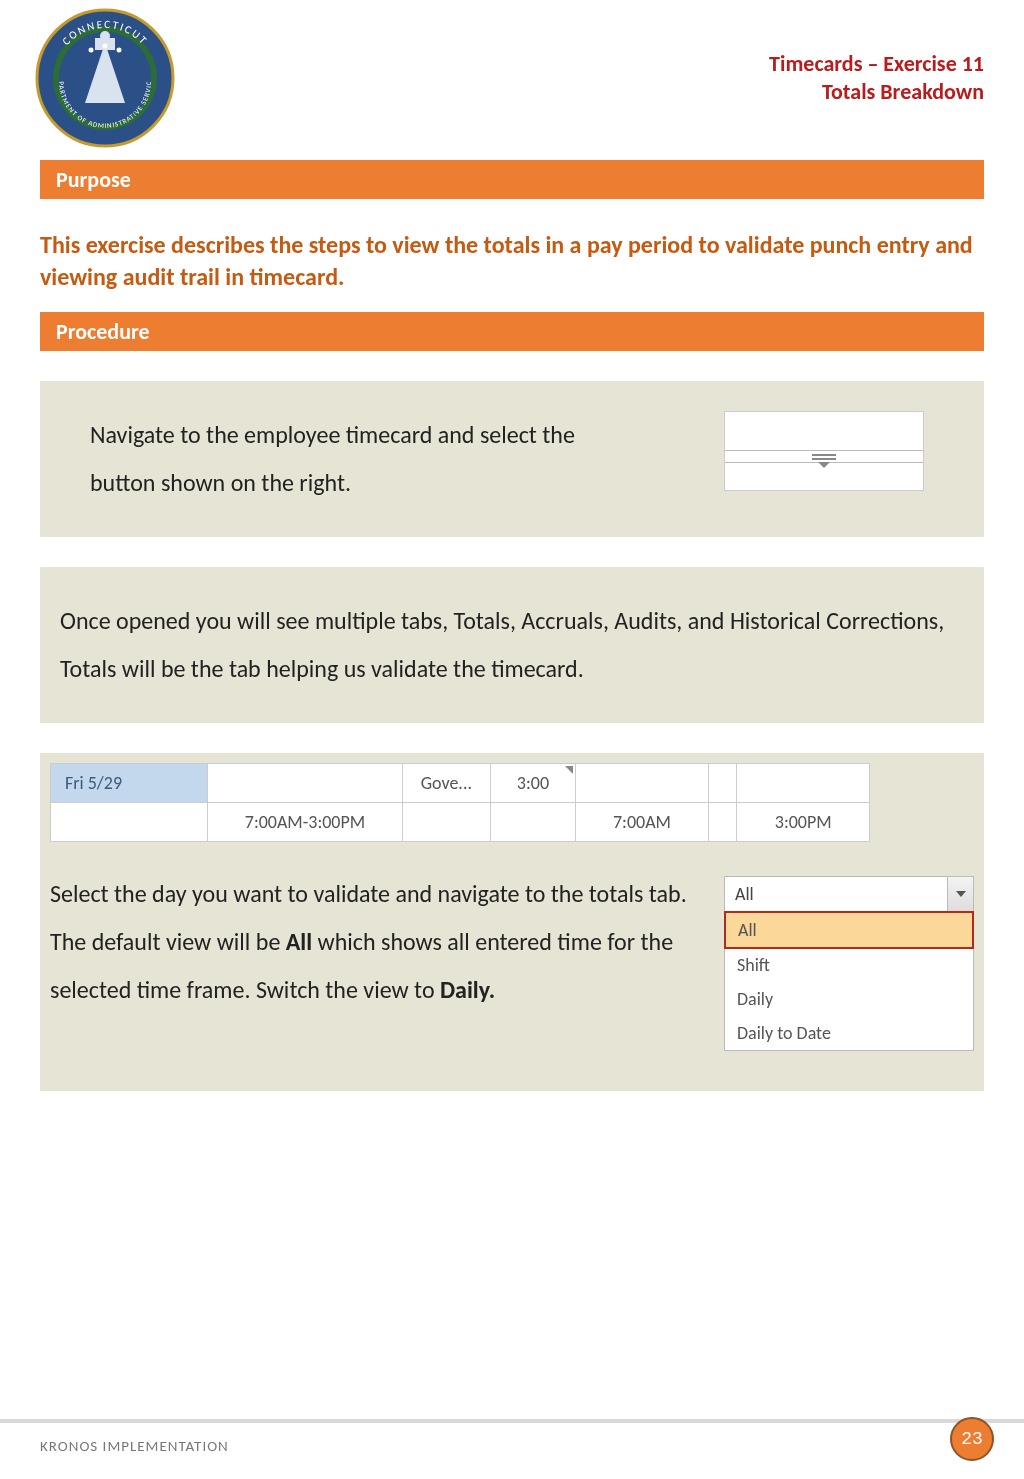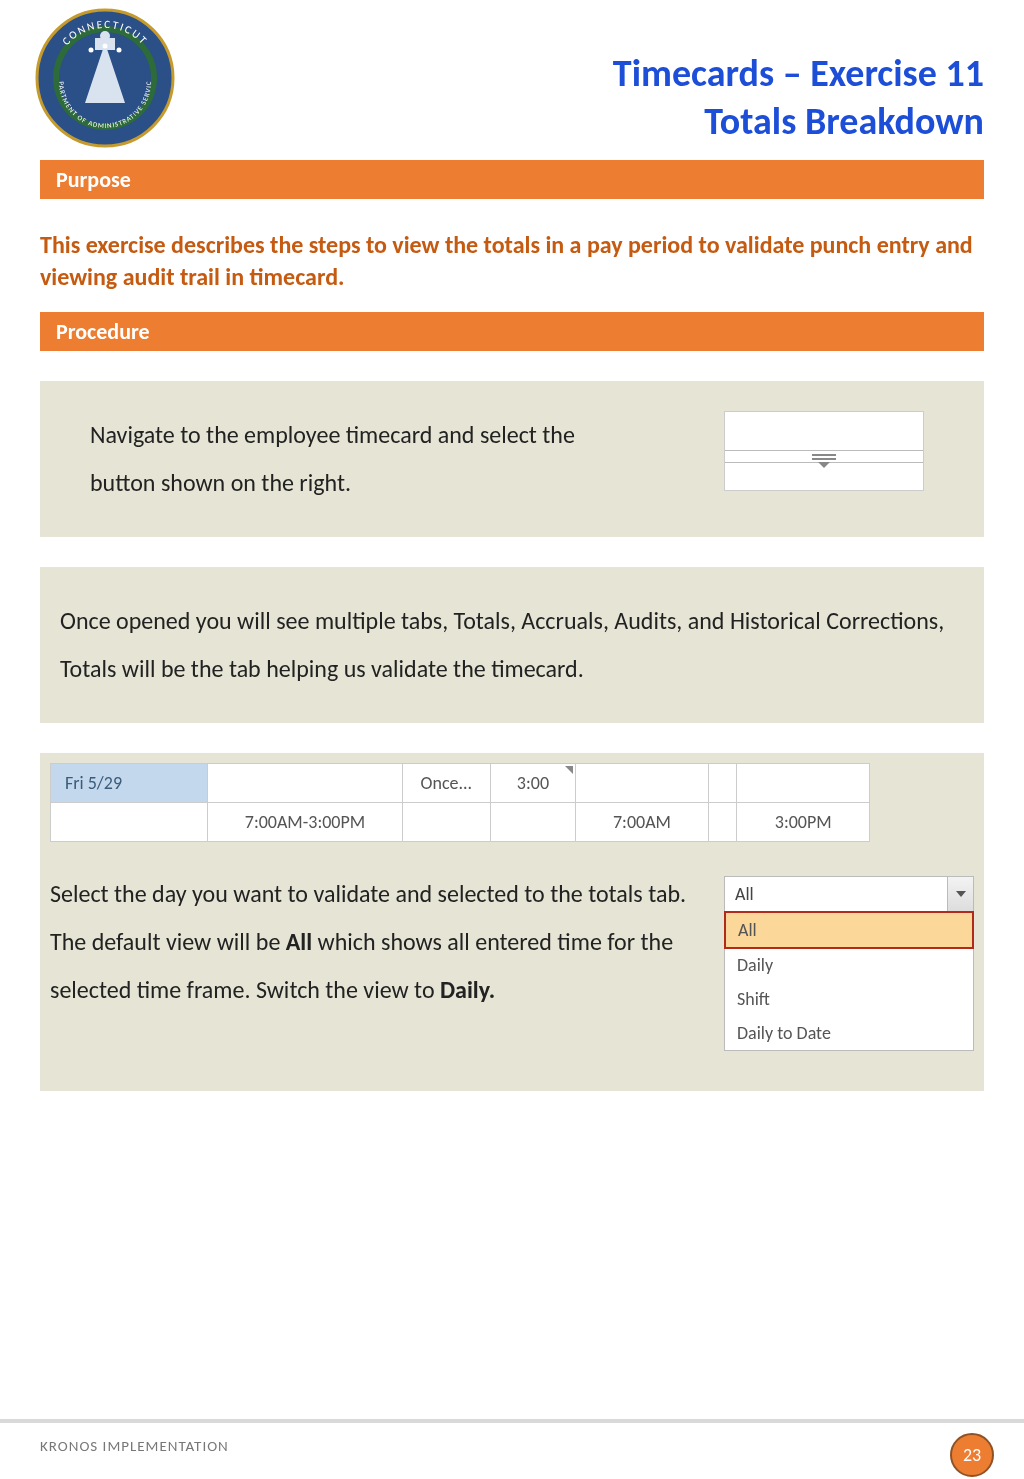--- a/index.html
+++ b/index.html
@@ -26,23 +26,23 @@
     left: 35px;
     top: 8px;
     width: 140px;
     height: 140px;
   }
   .doc-title {
     position: absolute;
     right: 40px;
     top: 50px;
     text-align: right;
-    color: #1d4ed8;
+    color: #b91c1c;
     font-weight: 700;
-    font-size: 38px;
+    font-size: 22px;
     line-height: 1.25;
   }
   .section-bar {
     background: #ED7D31;
     color: #ffffff;
     font-weight: 700;
     font-size: 22px;
     padding: 6px 16px;
     margin: 0 40px;
   }
@@ -199,28 +199,29 @@
     padding: 14px 40px 12px 40px;
   }
   .footer-text {
     color: #777;
     font-size: 15px;
     letter-spacing: 1px;
   }
   .page-badge {
     position: absolute;
     right: 30px;
-    bottom: 2px;
+    bottom: 18px;
     width: 44px; height: 44px;
     border-radius: 50%;
     background: #ED7D31;
     border: 2px solid #8f5226;
     color: #fff;
     display: flex; align-items: center; justify-content: center;
     font-size: 18px;
+    font-family: Liberation Mono, monospace;
   }
 </style>
 </head>
 <body>
 
 <div class="page">
 
   <div class="header-area">
     <div class="logo">
       <svg viewBox="0 0 140 140" width="140" height="140">
@@ -275,21 +276,21 @@
   <div class="step-block" style="padding-left:20px;">
     <div>Once opened you will see multiple tabs, Totals, Accruals, Audits, and Historical Corrections, Totals will be the tab helping us validate the timecard.</div>
   </div>
 
   <div class="timecard-wrap">
     <table class="timecard-table">
       <tbody>
           <tr>
         <td class="date-cell">Fri 5/29</td>
         <td class="sched-cell"></td>
-        <td class="gove-cell">Once...</td>
+        <td class="gove-cell">Gove...</td>
         <td class="time-cell">
           <span>3:00</span>
           <span class="mini-tri"></span>
         </td>
         <td class="in-cell"></td>
         <td class="narrow"></td>
         <td class="out-cell"></td>
       </tr>
       <tr>
         <td class="date-cell" style="background:#fff;"></td>
@@ -298,33 +299,33 @@
         <td class="time-cell"></td>
         <td class="in-cell">7:00AM</td>
         <td class="narrow"></td>
         <td class="out-cell">3:00PM</td>
       </tr>
     </tbody>
       </table>
 
     <div class="step3-body">
       <div class="step3-text">
-        <span>Select the day you want to validate and selected to the totals tab. The default view will be </span><span class="bold">All</span><span> which shows all entered time for the selected time frame. Switch the view to </span><span class="bold">Daily.</span>
+        <span>Select the day you want to validate and navigate to the totals tab. The default view will be </span><span class="bold">All</span><span> which shows all entered time for the selected time frame. Switch the view to </span><span class="bold">Daily.</span>
       </div>
 
       <div class="dropdown-panel">
         <div class="dropdown-head">
           <div class="dropdown-input">All</div>
           <div class="dropdown-btn">
             <div class="tri"></div>
           </div>
         </div>
         <div class="dropdown-item highlight">All</div>
+        <div class="dropdown-item">Shift</div>
         <div class="dropdown-item">Daily</div>
-        <div class="dropdown-item">Shift</div>
         <div class="dropdown-item">Daily to Date</div>
       </div>
     </div>
   </div>
 
   <div class="footer">
     <div class="footer-text">KRONOS IMPLEMENTATION</div>
     <div class="page-badge">
       <span>23</span>
     </div>

